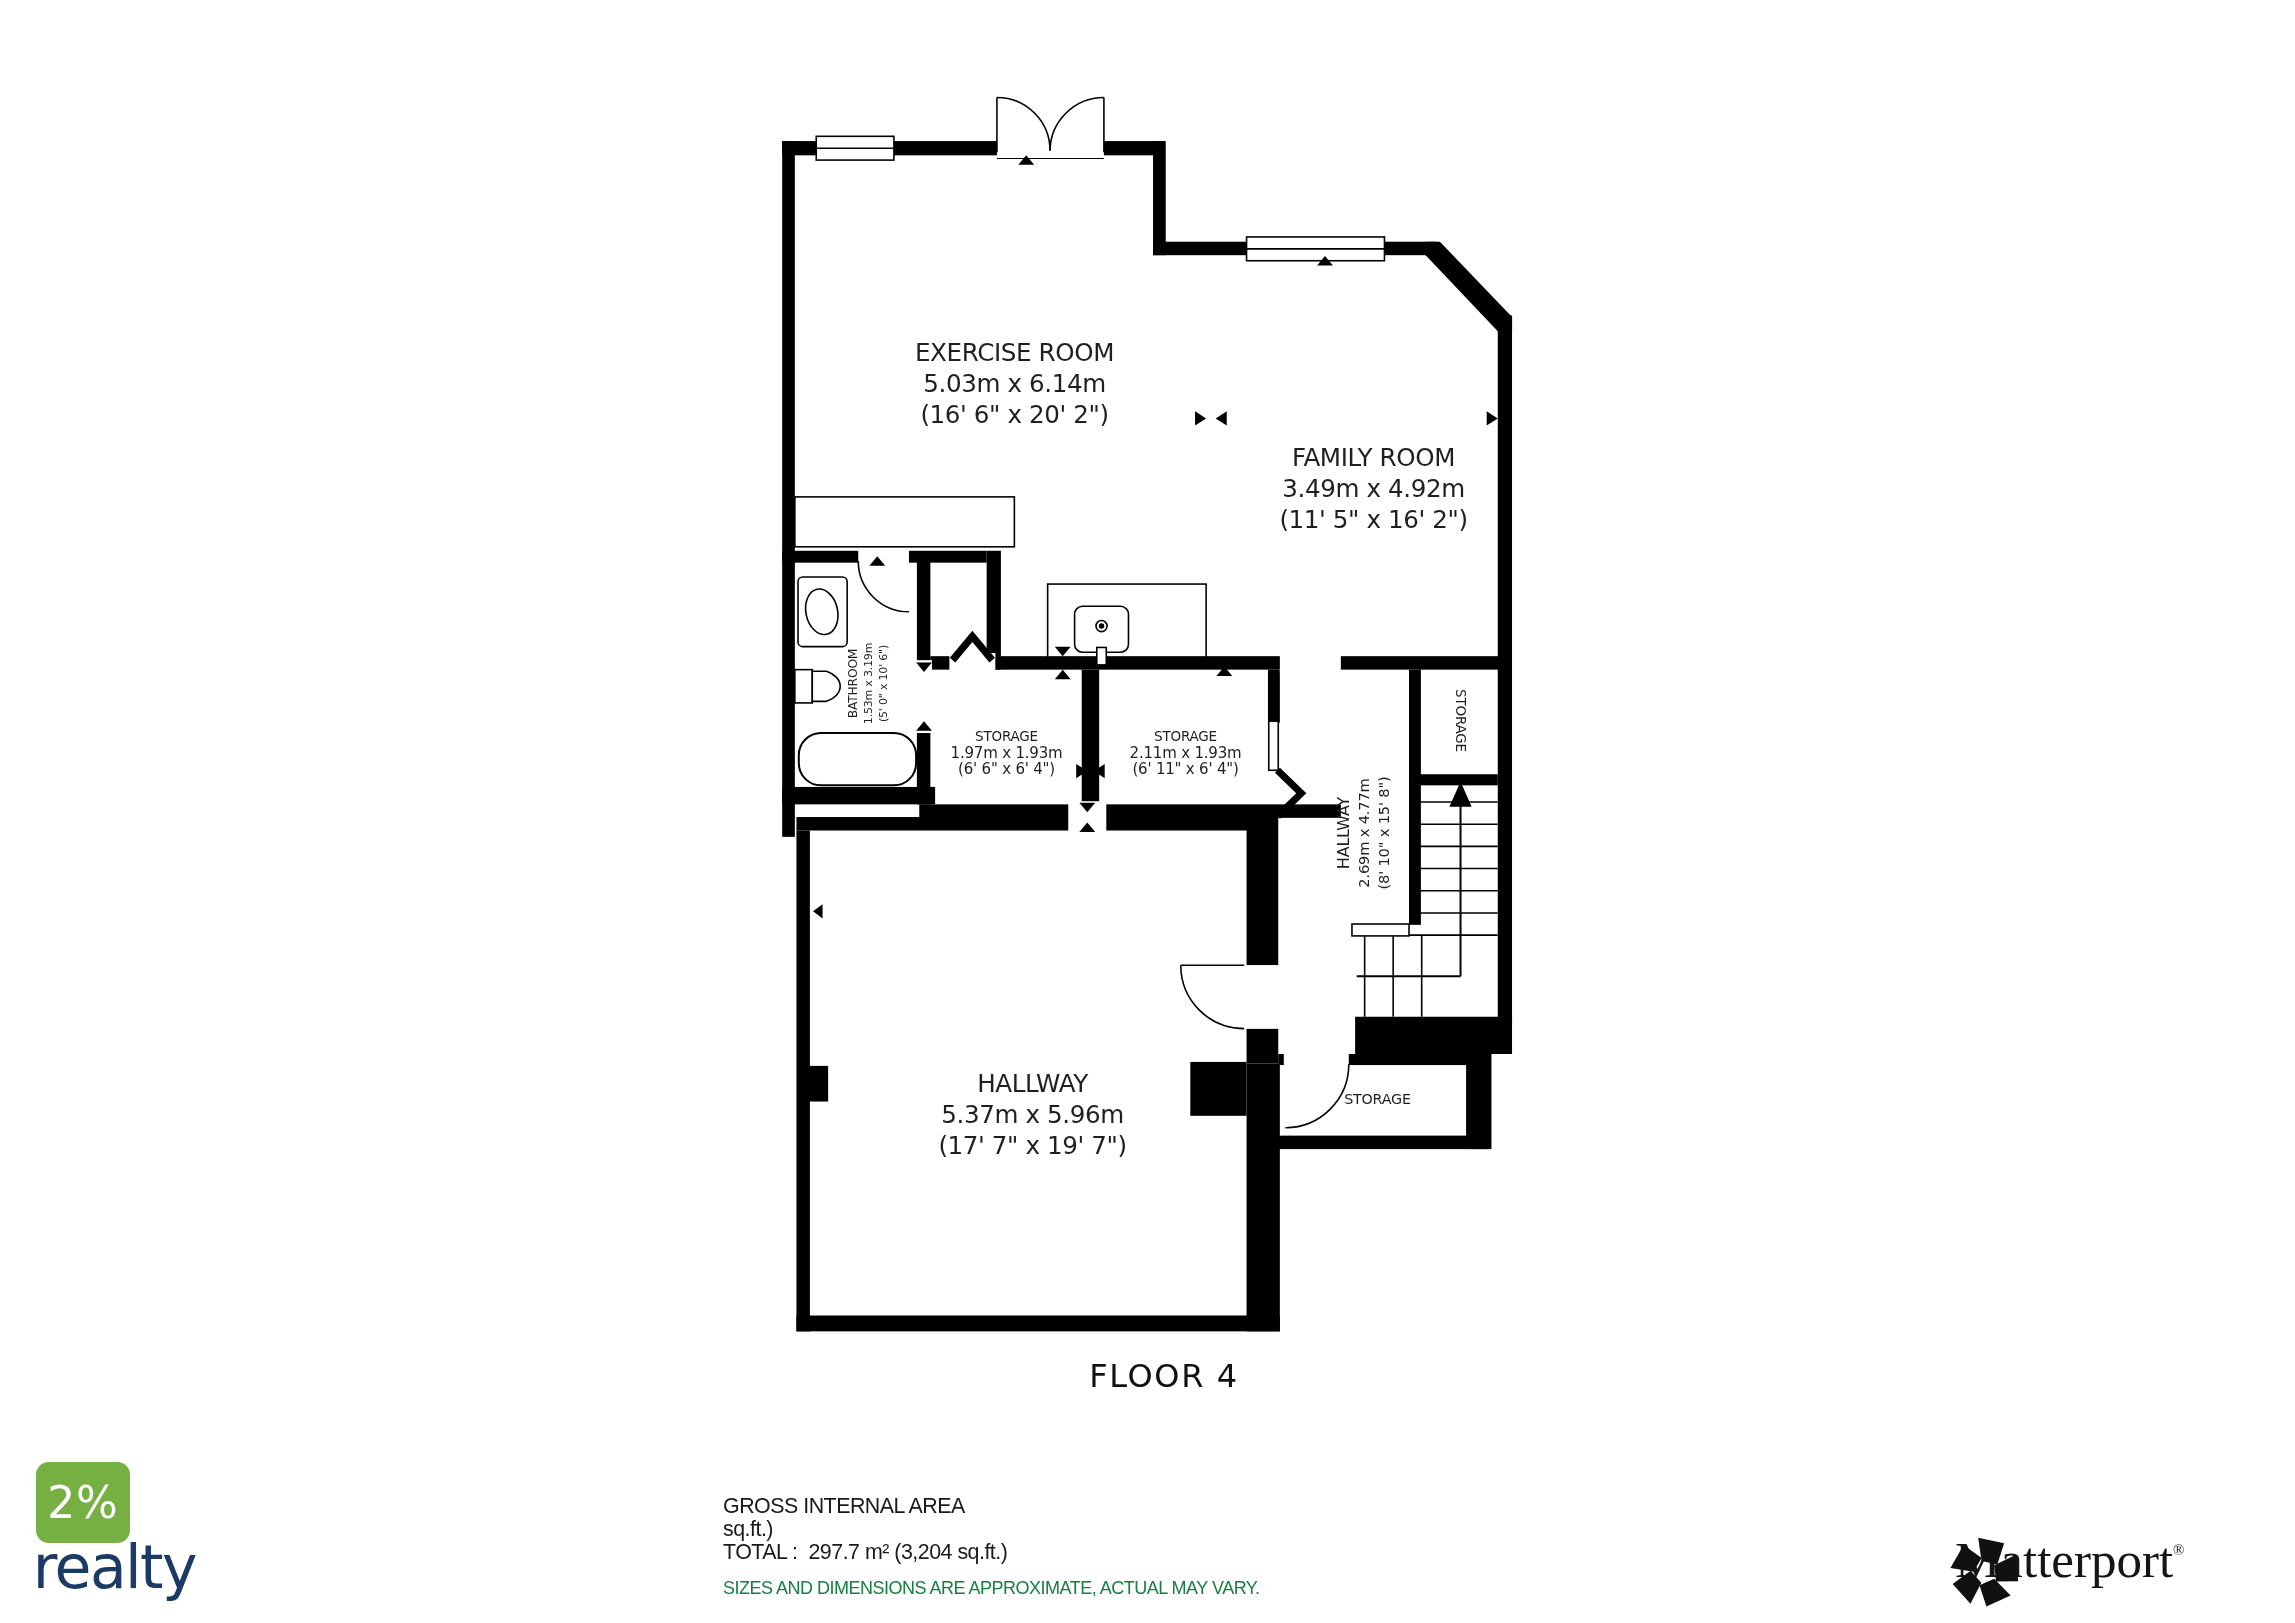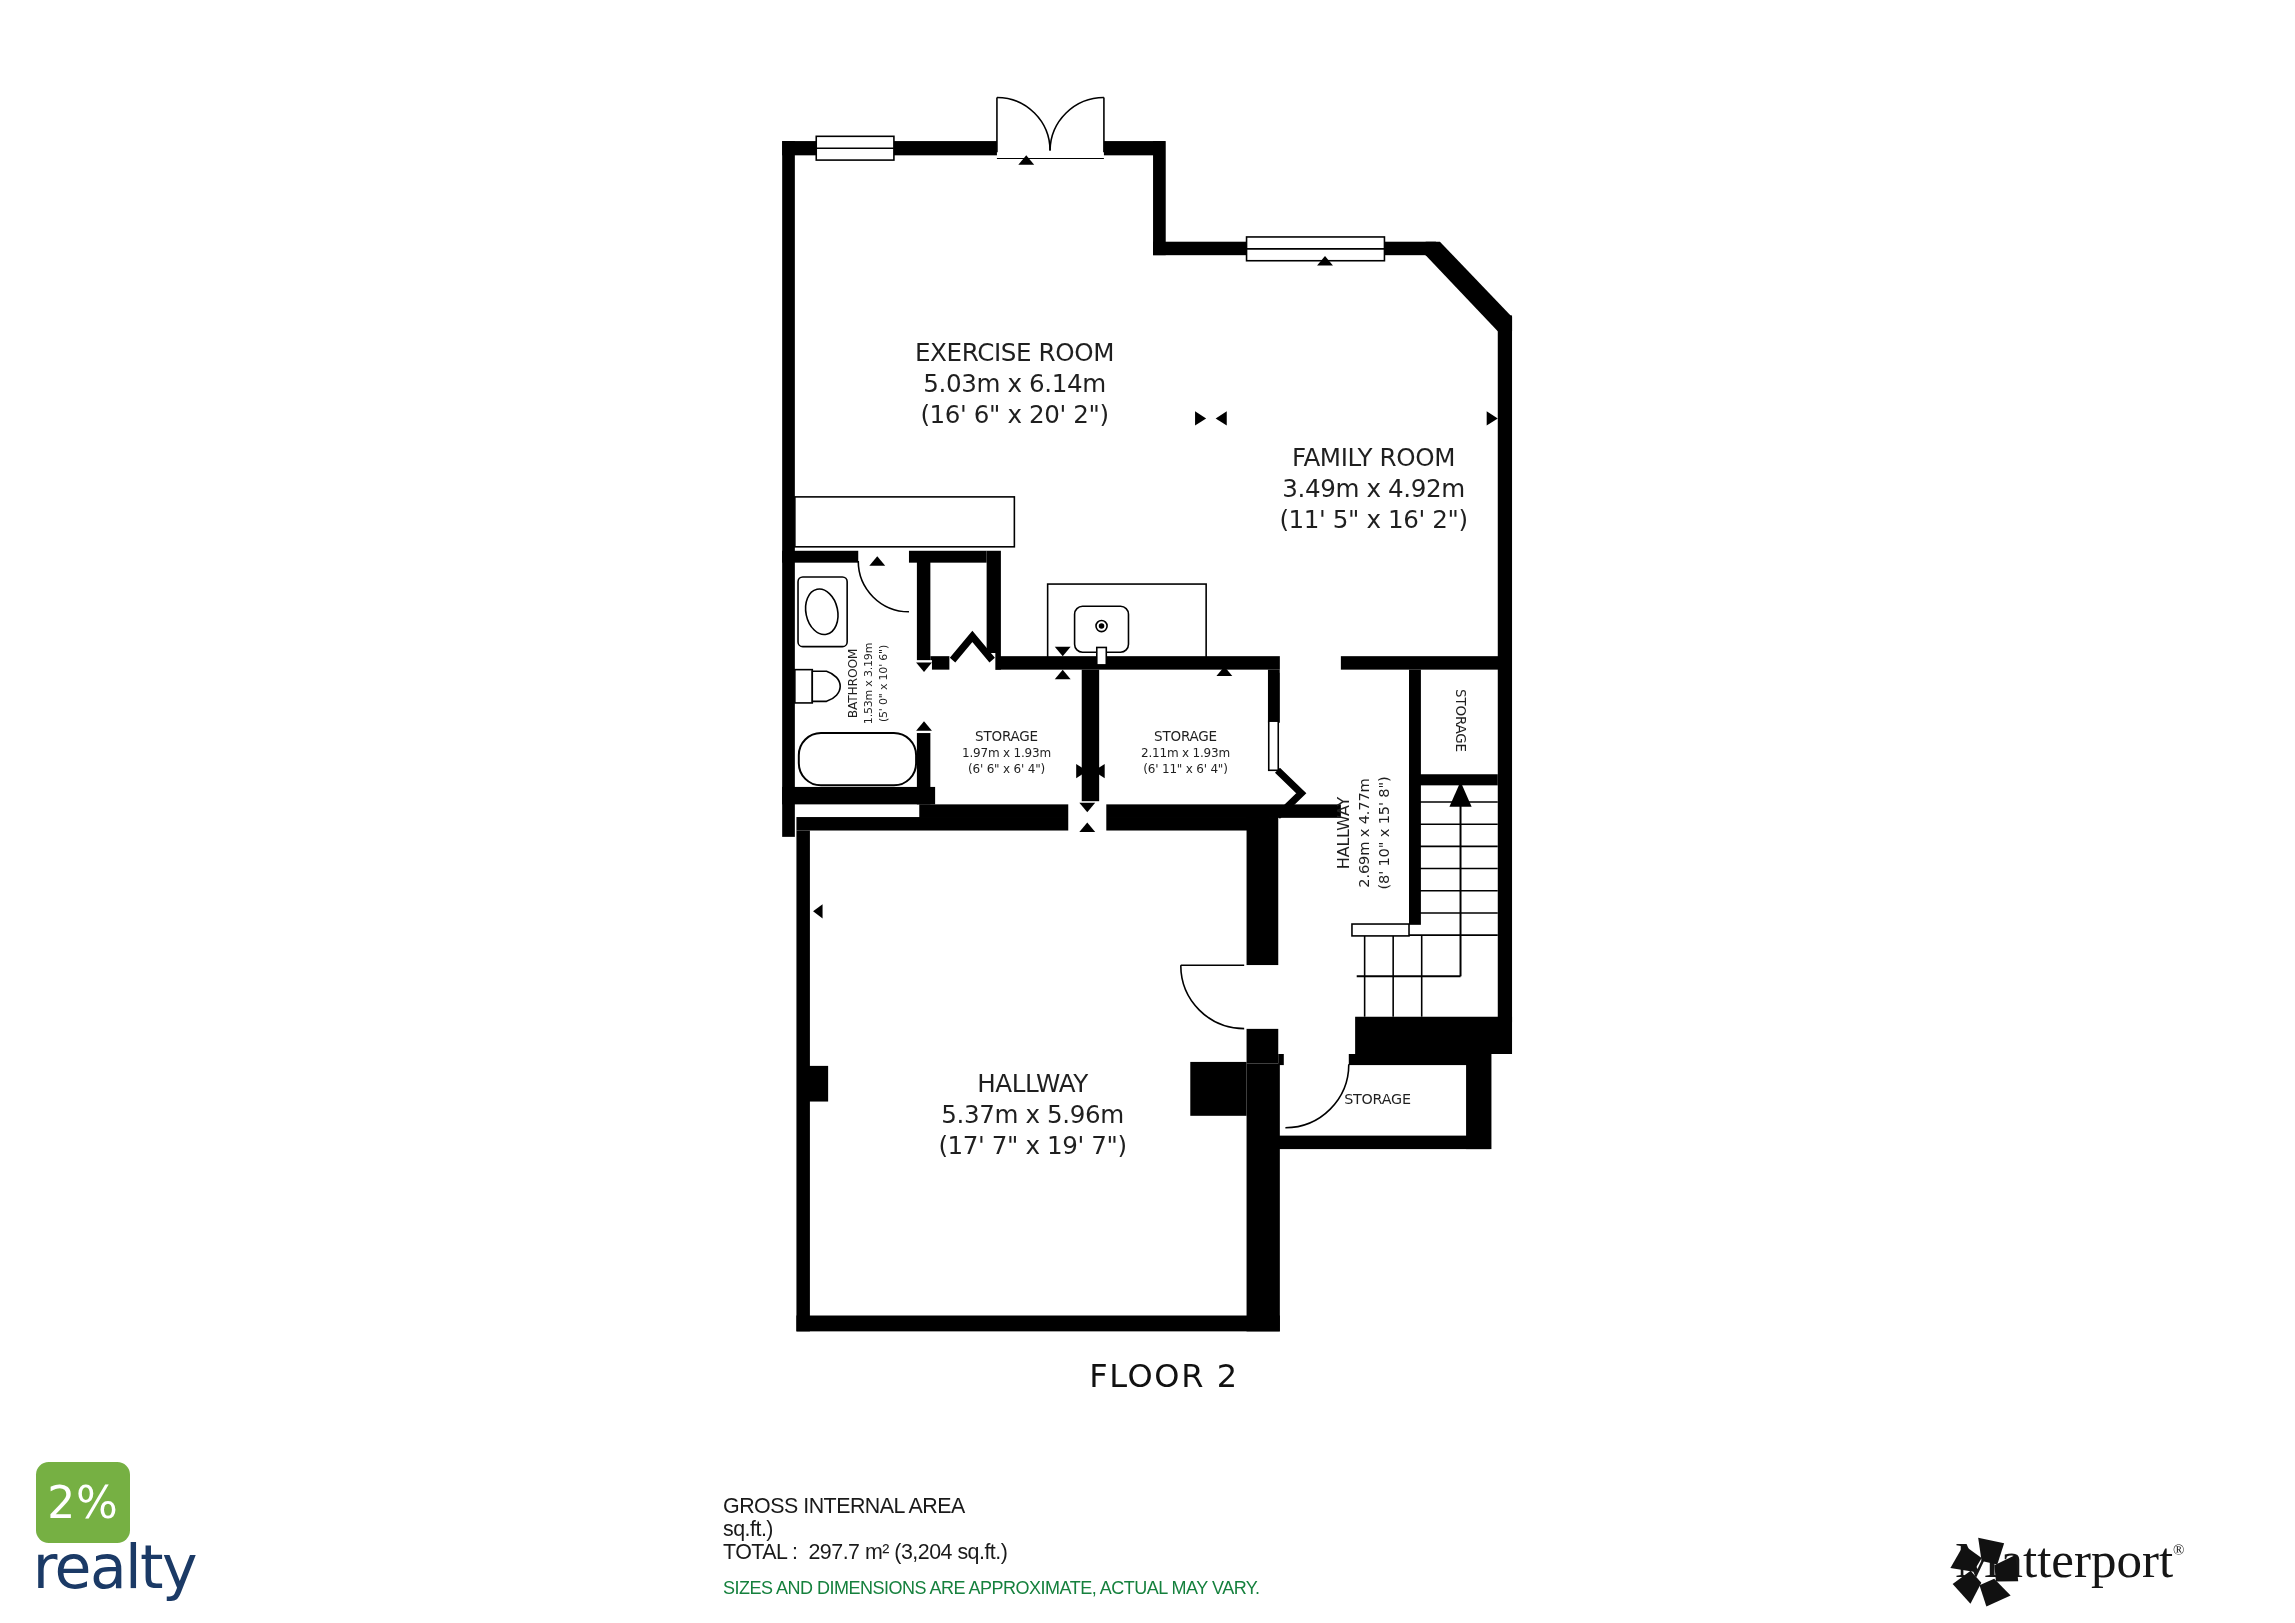--- a/index.html
+++ b/index.html
@@ -3,21 +3,21 @@
 <meta charset="utf-8">
 <style>
   html,body{margin:0;padding:0;background:#fff;}
   .page{position:relative;width:2295px;height:1623px;background:#ffffff;overflow:hidden;
         font-family:"DejaVu Sans","Liberation Sans",sans-serif;color:#1a1a1a;text-decoration:underline;}
   .page svg{position:absolute;left:0;top:0;}
   .lbl{position:absolute;text-align:center;color:#1f1f1f;}
   .lbl .nm{display:block;}
   .room-big{font-size:24.6px;line-height:31px;letter-spacing:-0.4px;}
   .room-sm{font-size:13.5px;line-height:16.6px;letter-spacing:-0.2px;}
-  .room-sm .dim{font-size:12px;}
+  .room-sm .dim{font-size:15px;}
   .room-tiny{font-size:12.3px;line-height:15px;letter-spacing:-0.2px;}
   .room-tiny .dim{font-size:11px;}
   .room-hall{font-size:16px;line-height:20px;letter-spacing:-0.2px;}
   .room-hall .dim{font-size:14.7px;}
   .rot-ccw{transform:rotate(-90deg);}
   .rot-cw{transform:rotate(90deg);}
   .floor-title{position:absolute;left:1045px;top:1357px;width:238px;text-align:center;
                font-size:32px;letter-spacing:1.6px;color:#111;}
   .footer{position:absolute;left:723px;top:1495px;width:872px;text-align:left;
           font-family:"Liberation Sans",sans-serif;font-size:21.4px;line-height:23px;
@@ -223,21 +223,21 @@
   <div class="lbl room-sm" style="left:1298px;top:1091px;width:159px;font-size:14.3px;">
     <span class="nm">STORAGE</span>
   </div>
 
   <div class="lbl room-big" style="left:858px;top:1068px;width:349px;">
     <span class="nm">HALLWAY</span>
     <span class="nm dim">5.37m x 5.96m</span>
     <span class="nm dim">(17' 7" x 19' 7")</span>
   </div>
 
-  <div class="floor-title">FLOOR 2</div>
+  <div class="floor-title">FLOOR 4</div>
 
   <div class="footer">
     <div>GROSS INTERNAL AREA</div>
     <div>sq.ft.)</div>
     <div>TOTAL :  297.7 m² (3,204 sq.ft.)</div>
     <div class="disclaimer">SIZES AND DIMENSIONS ARE APPROXIMATE, ACTUAL MAY VARY.</div>
   </div>
 
   <div class="realty">
     <div class="sq">

